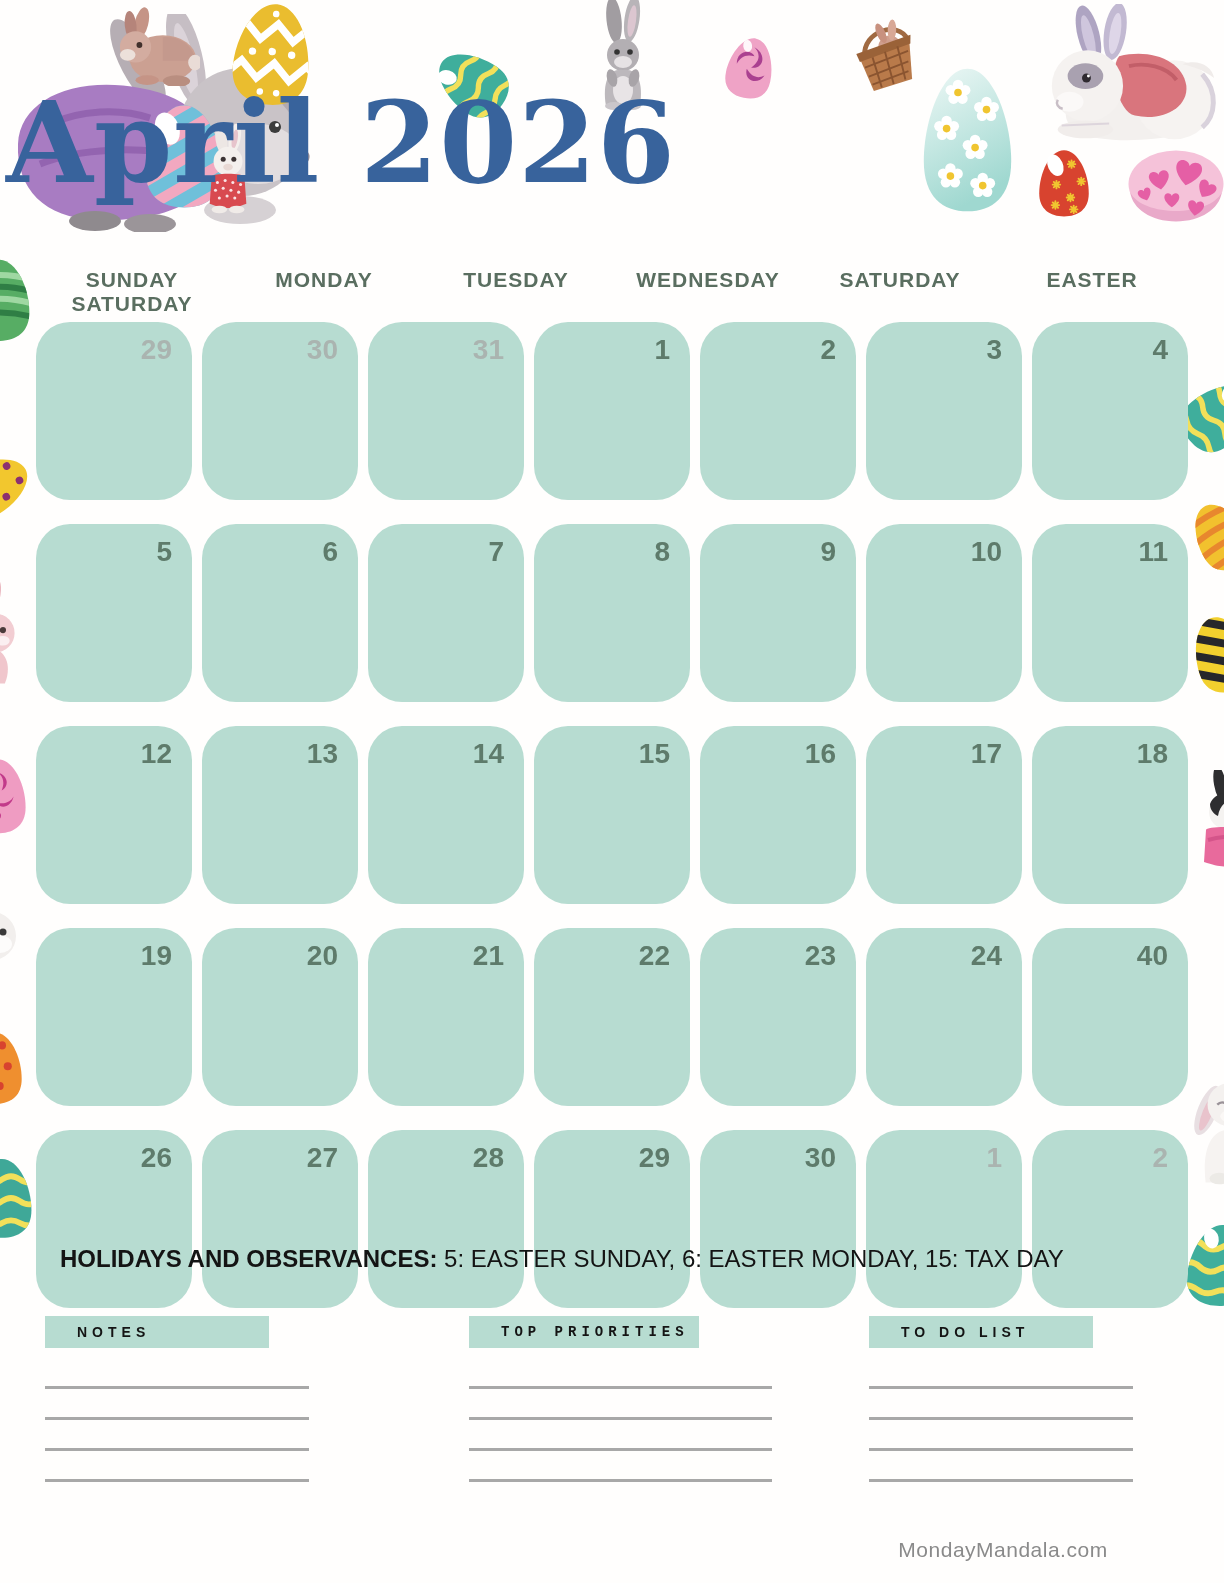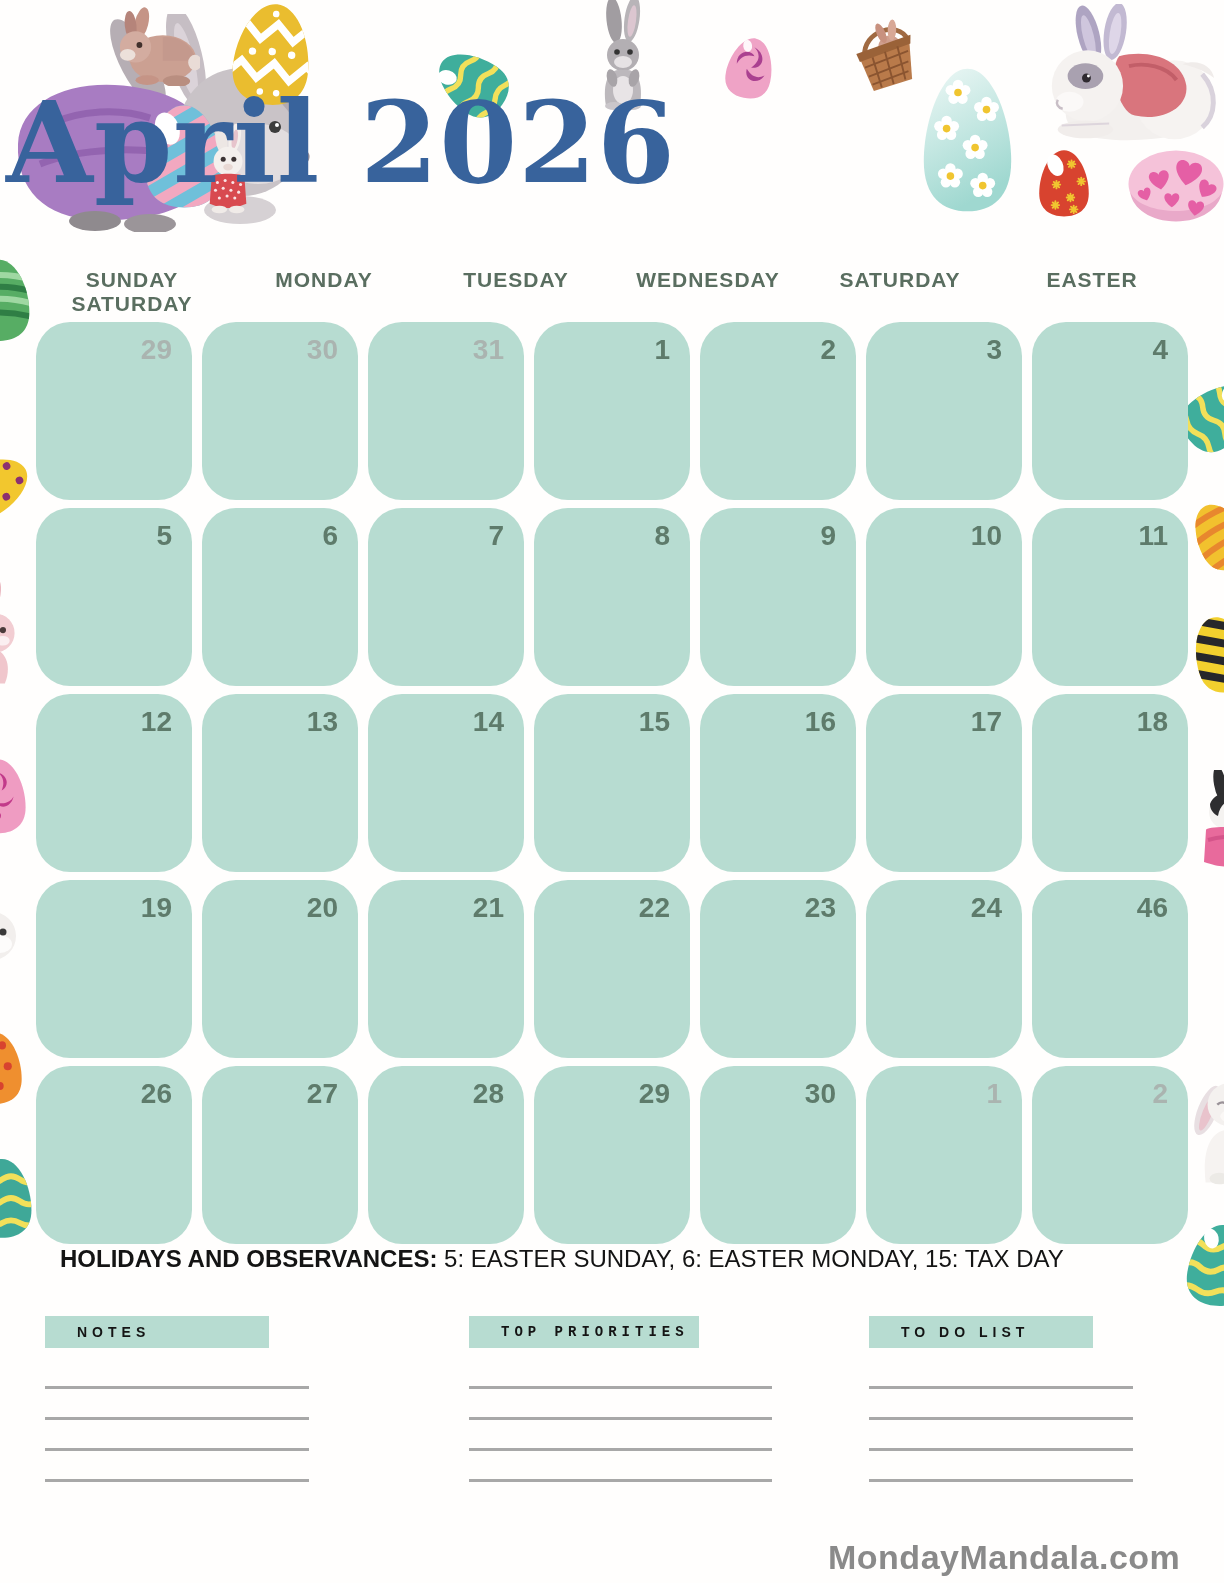--- a/index.html
+++ b/index.html
@@ -6,37 +6,37 @@
   .page{position:relative;width:1224px;height:1583px;background:#fffefd;overflow:hidden;
         font-family:"Liberation Sans",sans-serif;}
   .decor{position:absolute;z-index:1;}
   .title{position:absolute;left:0;top:62px;width:100%;margin:6px;
          font-family:"DejaVu Serif",serif;font-weight:700;font-size:112px;line-height:150px;
          color:#38639c;letter-spacing:1px;z-index:2;}
   .weekdays{position:absolute;left:36px;top:268px;width:1152px;display:grid;
             grid-template-columns:repeat(6,1fr);z-index:2;}
   .wd{text-align:center;font-size:21px;font-weight:700;color:#5a6e60;letter-spacing:1px;}
   .grid{position:absolute;left:36px;top:322px;width:1152px;display:grid;
-        grid-template-columns:repeat(7,1fr);grid-auto-rows:178px;gap:8px 10px;z-index:2;}
+        grid-template-columns:repeat(7,1fr);grid-auto-rows:178px;gap:24px 10px;z-index:2;}
   .cell{background:#b7dcd1;border-radius:34px;position:relative;}
   .num{position:absolute;top:12px;right:20px;font-size:28px;font-weight:700;color:#5e7b6b;}
   .cell.muted .num{color:#aab4b0;}
   .holidays{position:absolute;left:60px;top:1244px;font-size:24px;line-height:30px;color:#141414;z-index:2;}
   .holidays .hb{font-weight:700;}
   .section{position:absolute;top:1316px;z-index:2;}
   .s-notes{left:45px;width:264px;}
   .s-tp{left:469px;width:303px;font-family:Liberation Mono, monospace;}
   .s-tdl{left:869px;width:264px;}
   .bar{height:32px;background:#b7dcd1;line-height:32px;padding-left:32px;width:192px;
        font-size:14px;font-weight:700;letter-spacing:5px;color:#141414;}
   .s-tp .bar{width:198px;}
   .line{height:3px;background:#a8a8a8;margin-top:28px;}
   .line.first{margin-top:38px;}
   .footer{position:absolute;left:828px;top:1538px;width:350px;text-align:center;
-          font-size:34px;font-weight:700;color:#8a8a8a;letter-spacing:0.5px;z-index:2;}
+          font-size:21px;font-weight:400;color:#8a8a8a;letter-spacing:0.5px;z-index:2;}
 </style>
 </head>
 <body>
 
 <div class="page">
 
   <svg class="decor" style="left:-10px;top:14px;width:345px;height:218px" viewBox="0 0 345 218">
     <ellipse cx="148" cy="50" rx="17" ry="50" fill="#b6aeb4" transform="rotate(-28 148 50)"></ellipse>
     <ellipse cx="196" cy="42" rx="16" ry="52" fill="#c6bec4" transform="rotate(-14 196 42)"></ellipse>
     <ellipse cx="196" cy="46" rx="8" ry="38" fill="#dbd3d9" transform="rotate(-14 196 46)"></ellipse>
@@ -565,21 +565,21 @@
     <div class="cell">
         <span class="num">22</span>
       </div>
     <div class="cell">
         <span class="num">23</span>
       </div>
     <div class="cell">
         <span class="num">24</span>
       </div>
     <div class="cell">
-        <span class="num">46</span>
+        <span class="num">40</span>
       </div>
     <div class="cell">
         <span class="num">26</span>
       </div>
     <div class="cell">
         <span class="num">27</span>
       </div>
     <div class="cell">
         <span class="num">28</span>
       </div>

